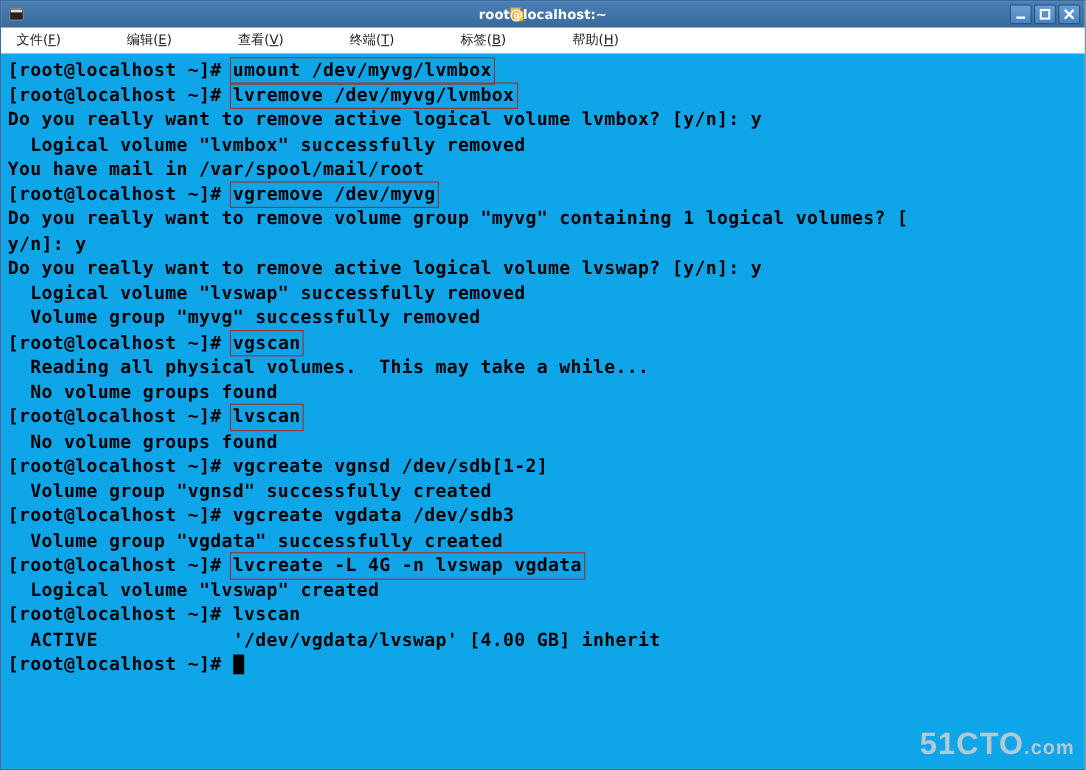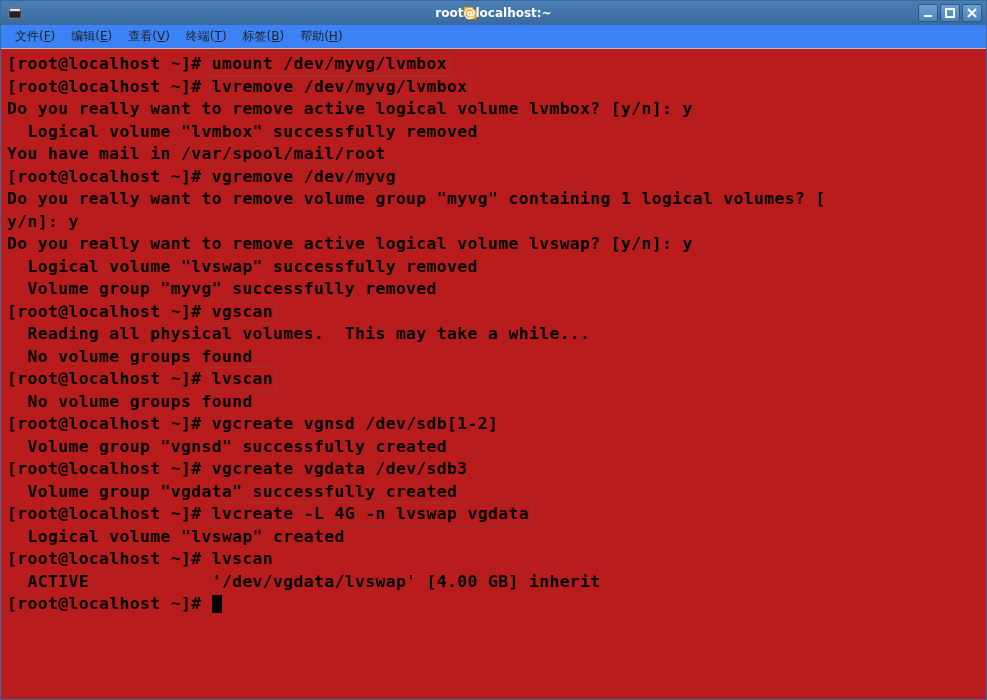--- a/index.html
+++ b/index.html
@@ -53,37 +53,38 @@
   .tb-btn.max { }
   .tb-btn.close { }
   .tb-dup {
     margin-left: auto; margin-right: 6px;
     display:flex; align-items:center;
   }
   .tb-dup svg { width:16px; height:16px; }
 
   .menubar {
     height: 24px;
-    background: #3b82f6;
+    background: #ffffff;
     border-bottom: 1px solid #c8c0b4;
     display: flex;
     align-items: center;
     padding: 0 6px;
     font-size: 12px;
     color: #222;
+    gap: 44px;
   }
   .menubar .menu-item {
     padding: 2px 8px;
     cursor: pointer;
   }
   .menubar .menu-item u { text-decoration: underline; }
 
   .terminal {
     flex: 1;
-    background: #b91c1c;
+    background: #0ea5e9;
     font-family: "DejaVu Sans Mono","Courier New",monospace;
     font-size: 16.5px;
     line-height: 22.5px;
     color: #000;
     padding: 4px 6px 0 6px;
     position: relative;
     white-space: pre;
     letter-spacing: 0.3px;
     font-weight: bold;
   }
@@ -161,13 +162,14 @@
     <span class="menu-item"><span>终端</span>(<u>T</u>)</span>
     <span class="menu-item"><span>标签</span>(<u>B</u>)</span>
     <span class="menu-item"><span>帮助</span>(<u>H</u>)</span>
   </div>
 
   <div class="terminal" id="term"><span class="line"><span>[root@localhost ~]# </span><span class="highlight">umount /dev/myvg/lvmbox</span></span><span class="line"><span>[root@localhost ~]# </span><span class="highlight">lvremove /dev/myvg/lvmbox</span></span><span class="line">Do you really want to remove active logical volume lvmbox? [y/n]: y</span><span class="line">  Logical volume "lvmbox" successfully removed</span><span class="line">You have mail in /var/spool/mail/root</span><span class="line"><span>[root@localhost ~]# </span><span class="highlight">vgremove /dev/myvg</span></span><span class="line">Do you really want to remove volume group "myvg" containing 1 logical volumes? [</span><span class="line">y/n]: y</span><span class="line">Do you really want to remove active logical volume lvswap? [y/n]: y</span><span class="line">  Logical volume "lvswap" successfully removed</span><span class="line">  Volume group "myvg" successfully removed</span><span class="line"><span>[root@localhost ~]# </span><span class="highlight">vgscan</span></span><span class="line">  Reading all physical volumes.  This may take a while...</span><span class="line">  No volume groups found</span><span class="line"><span>[root@localhost ~]# </span><span class="highlight">lvscan</span></span><span class="line">  No volume groups found</span><span class="line"><span>[root@localhost ~]# </span><span>vgcreate vgnsd /dev/sdb[1-2]</span></span><span class="line">  Volume group "vgnsd" successfully created</span><span class="line"><span>[root@localhost ~]# </span><span>vgcreate vgdata /dev/sdb3</span></span><span class="line">  Volume group "vgdata" successfully created</span><span class="line"><span>[root@localhost ~]# </span><span class="highlight">lvcreate -L 4G -n lvswap vgdata</span></span><span class="line">  Logical volume "lvswap" created</span><span class="line"><span>[root@localhost ~]# </span><span>lvscan</span></span><span class="line">  ACTIVE            '/dev/vgdata/lvswap' [4.00 GB] inherit</span><span class="line"><span>[root@localhost ~]# </span><span class="cursor-block"></span></span></div>
 
 </div>
 
 <div class="watermark">
+  <div class="wm-main"><span>51CTO</span><span class="com">.com</span></div>
 </div>
 
 </body></html>

